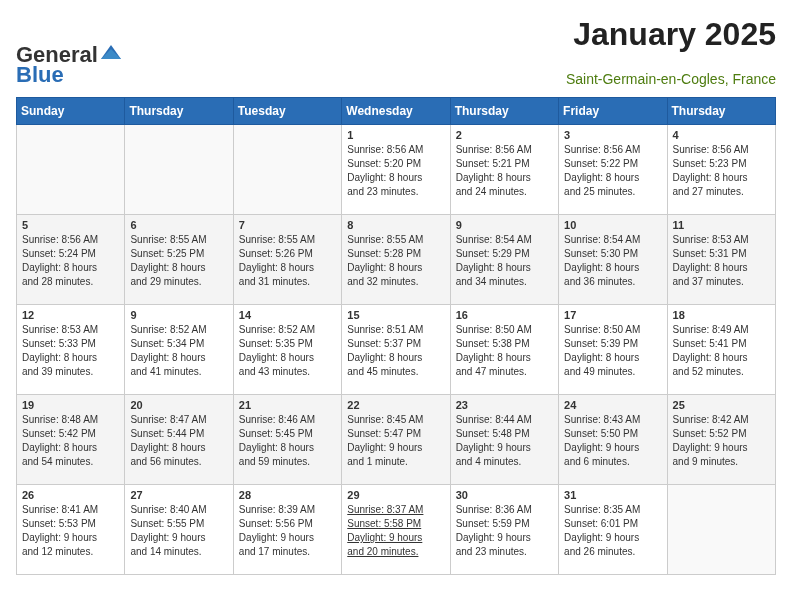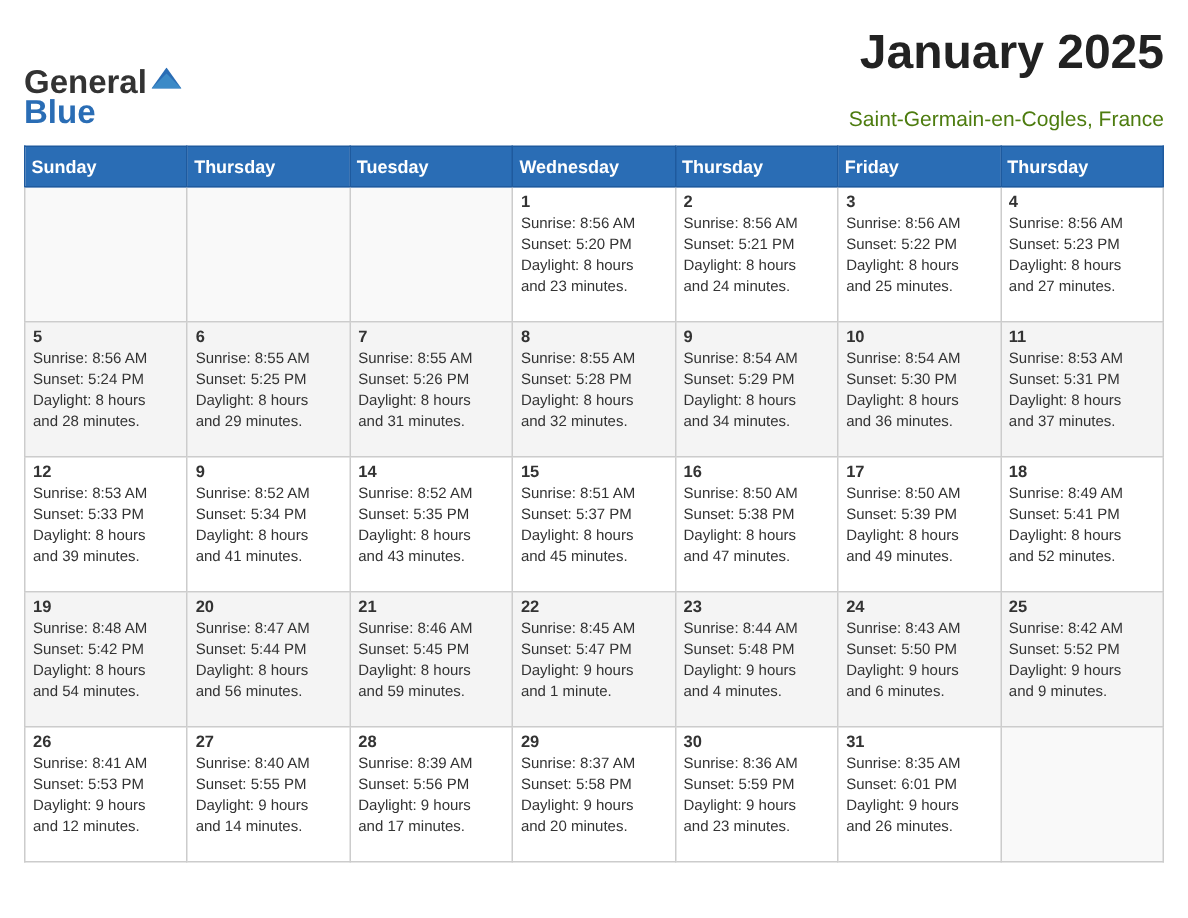--- a/index.html
+++ b/index.html
@@ -316,21 +316,21 @@
         </td>
         <td>
           <span class="day-number">28</span>
           <div class="day-info" style="white-space: pre-line;">Sunrise: 8:39 AM
 Sunset: 5:56 PM
 Daylight: 9 hours
 and 17 minutes.</div>
         </td>
         <td>
           <span class="day-number">29</span>
-          <div class="day-info" style="white-space: pre-line;">Sunrise: 8:37 AM
+          <div class="day-info" style="white-space: pre-line; text-decoration: underline;">Sunrise: 8:37 AM
 Sunset: 5:58 PM
 Daylight: 9 hours
 and 20 minutes.</div>
         </td>
         <td>
           <span class="day-number">30</span>
           <div class="day-info" style="white-space: pre-line;">Sunrise: 8:36 AM
 Sunset: 5:59 PM
 Daylight: 9 hours
 and 23 minutes.</div>

